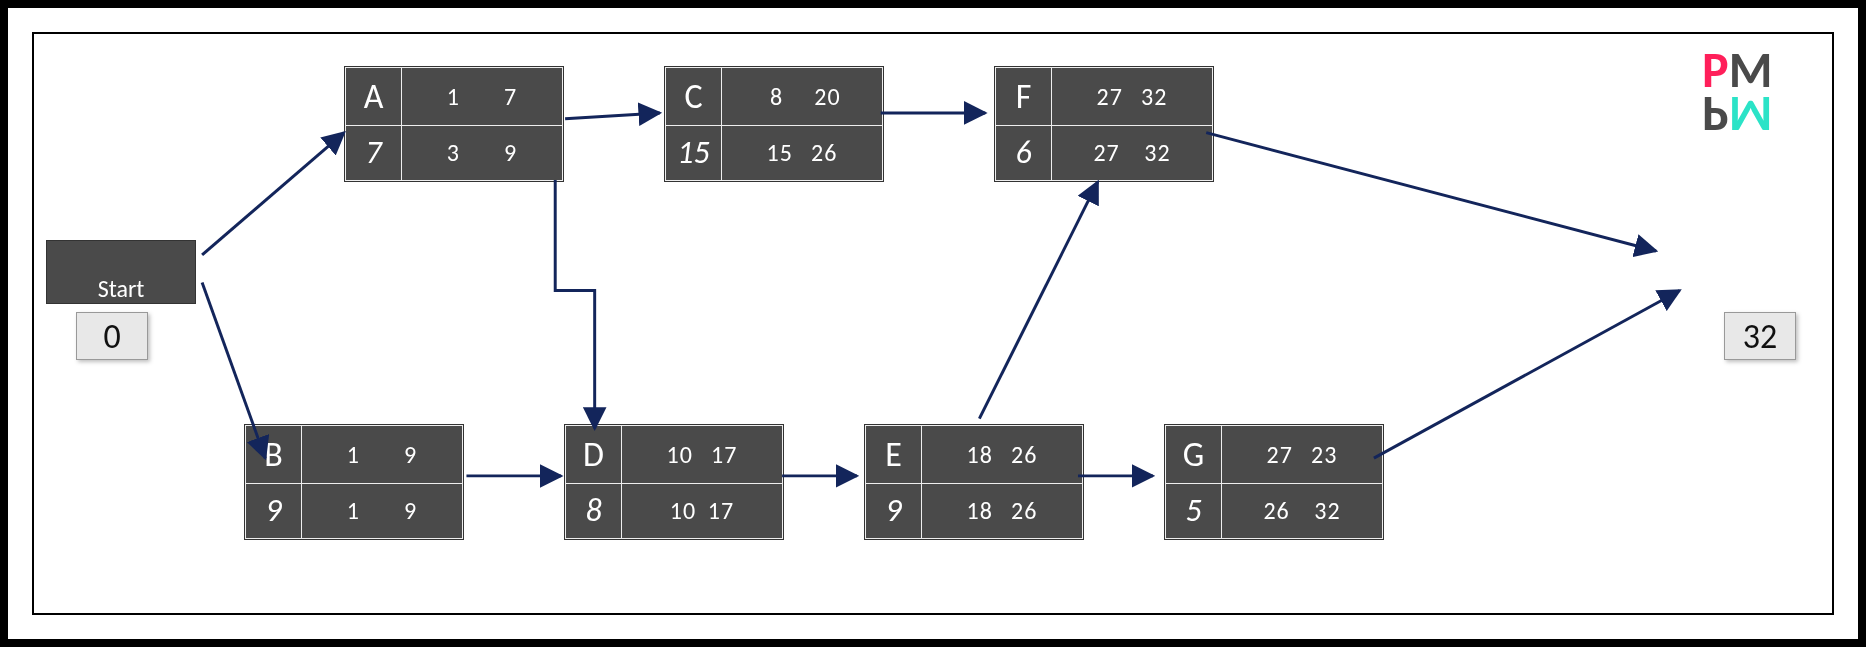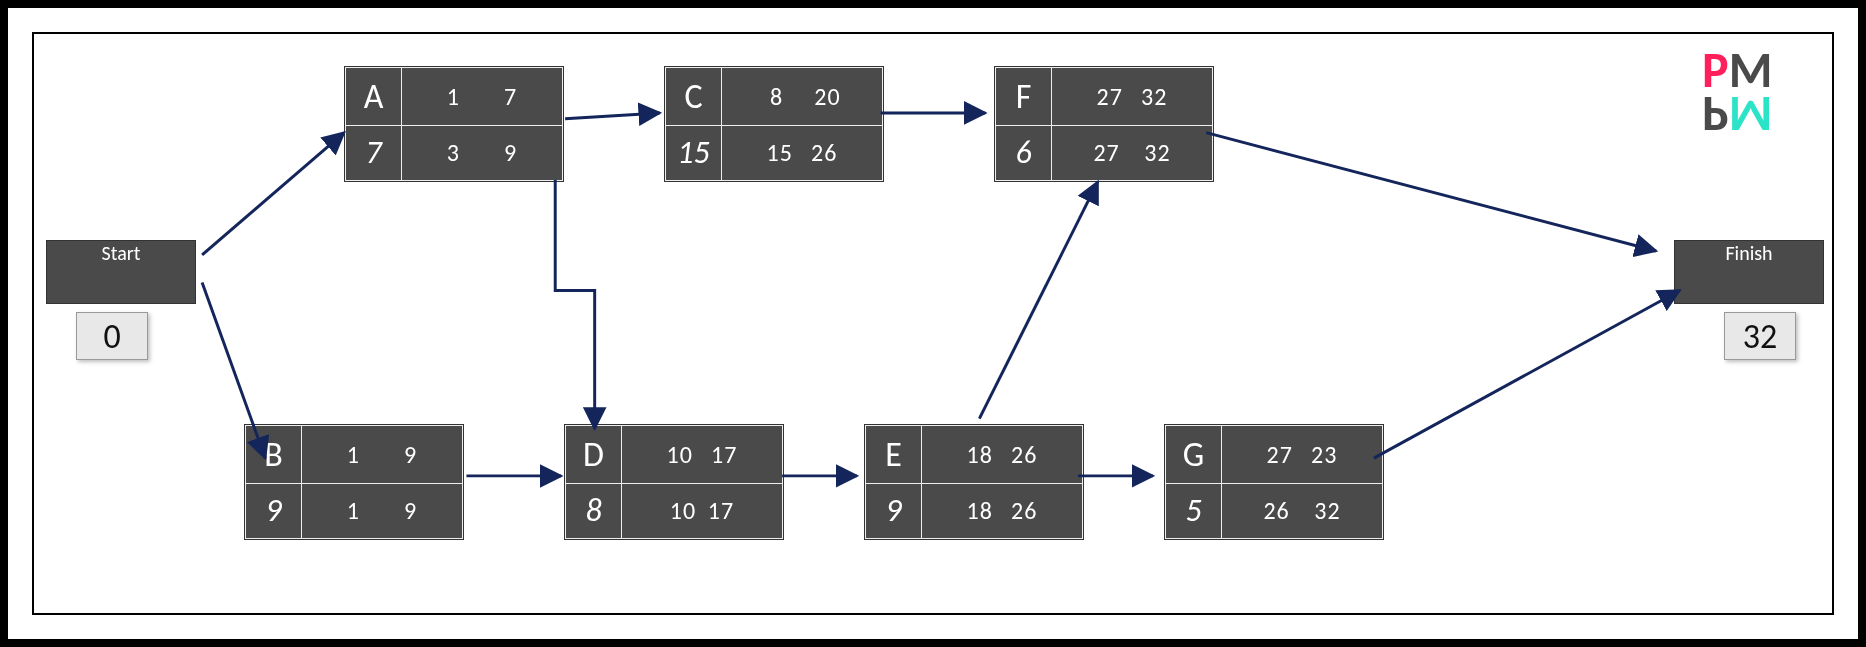--- a/index.html
+++ b/index.html
@@ -26,23 +26,23 @@
     position: absolute;
     left: 0; top: 0; width: 100%; height: 100%;
     pointer-events: none;
   }
 
   .terminal {
     position: absolute;
     background: #4a4a4a;
     border: 1px solid #333;
     color: #fff;
-    font-size: 20px;
+    font-size: 24px;
     display: flex;
-    align-items: flex-start;
+    align-items: flex-end;
     justify-content: center;
     width: 150px;
     height: 64px;
   }
   .terminal-value {
     position: absolute;
     background: #e8e8e8;
     border: 1px solid #999;
     color: #111;
     font-size: 34px;
@@ -104,23 +104,20 @@
       <div class="bot">
         <span class="p">P</span><span class="m">M</span>
       </div>
     </div>
 
     <div class="terminal" id="term-start" style="left:12px; top:206px;">
       <span>Start</span>
     </div>
     <div class="terminal-value" style="left:42px; top:278px;">0</div>
 
-    <div class="terminal" id="term-finish" style="left:1640px; top:206px;">
-      <span>Finish</span>
-    </div>
     <div class="terminal-value" style="left:1690px; top:278px;">32</div>
 
     <div class="node" id="node-A" style="left:310px;  top:32px;">
       <table>
         <tbody>
             <tr>
           <td class="id-cell">A</td>
           <td class="num-pair"><span>1</span>&nbsp;&nbsp;&nbsp;<span>7</span></td>
         </tr>
         <tr>

